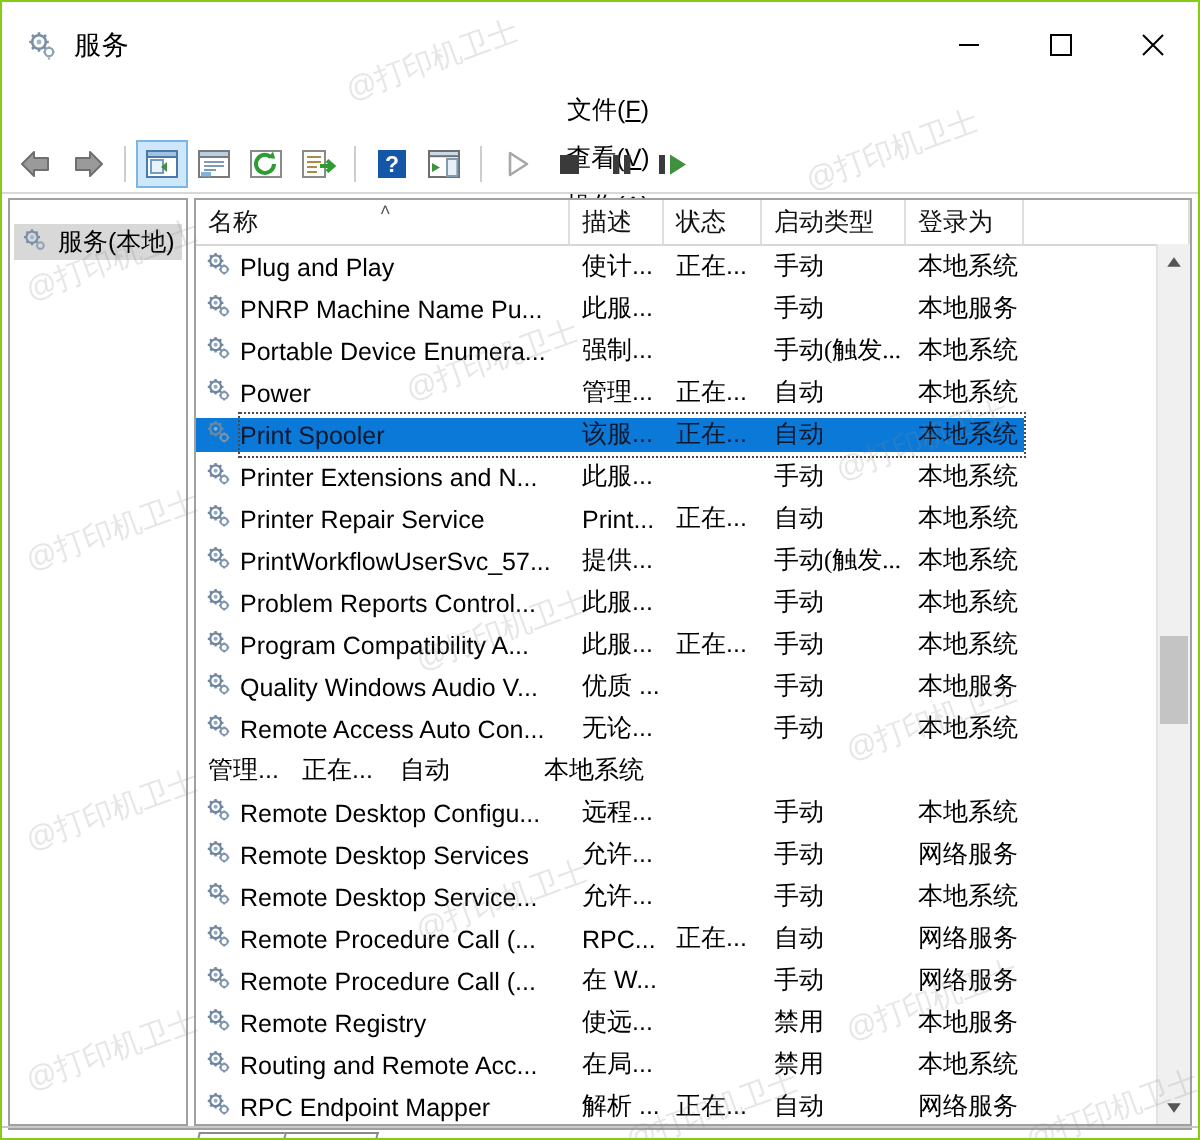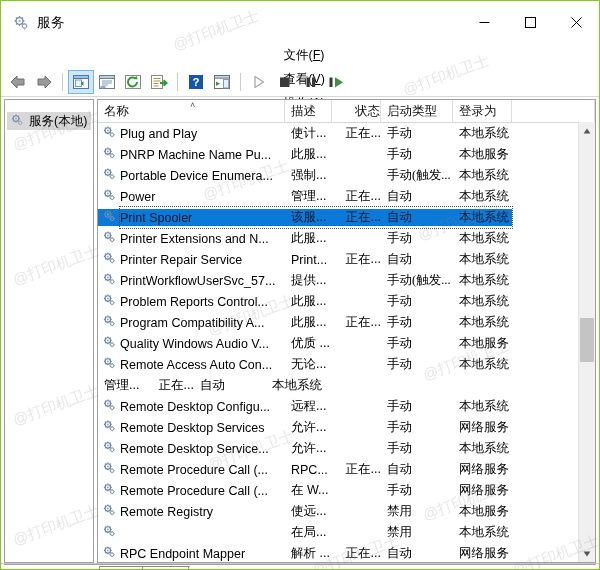--- a/index.html
+++ b/index.html
@@ -192,21 +192,21 @@
     background: #0a79d8;
     color: #0f172a;
   }
   .row.sel .selband {
     outline: 1px dotted #4a4a4a;
   }
 
   
   .w-name { width: 187px; }
   .w-desc { width: 47px; }
-  .w-stat { width: 49px; text-align: right; }
+  .w-stat { width: 49px; }
   .w-start { width: 72px; font-family: Liberation Serif, serif; }
   .w-logon { width: 59px; }
   .w-rest { flex: 1; }
 
   
   .gear { width: 14px; height: 14px; flex: none; }
 
   
   .vscroll {
     position: absolute;
@@ -831,20 +831,21 @@
                   <g fill="none" stroke="#6f86a0" stroke-width="1.15">
                     <circle cx="5.8" cy="5.4" r="2.7"></circle>
                     <circle cx="5.8" cy="5.4" r="1" fill="#93a9bf" stroke="none"></circle>
                     <path d="M5.8 1.5v1.2M5.8 8.1v1.2M1.9 5.4h1.2M8.5 5.4h1.2M3.0 2.6l.85.85M7.75 7.35l.85.85M8.6 2.6l-.85.85M4.0 7.35l-.85.85"></path>
                   </g>
                   <g fill="none" stroke="#7e94aa" stroke-width="1">
                     <circle cx="10.1" cy="9.7" r="1.75"></circle>
                     <path d="M10.1 7.2v.8M10.1 11.4v.8M7.6 9.7h.8M11.8 9.7h.8"></path>
                   </g>
                 </svg></span>
+              <span class="nm">Routing and Remote Acc...</span>
             </div>
             <div class="c w-desc">在局...</div>
             <div class="c w-stat"></div>
             <div class="c w-start">禁用</div>
             <div class="c w-logon">本地系统</div>
             <div class="c w-rest"></div>
           </div>
           <div class="row">
             <div class="c c-name w-name">
               <span><svg class="gear" viewBox="0 0 14 14">

